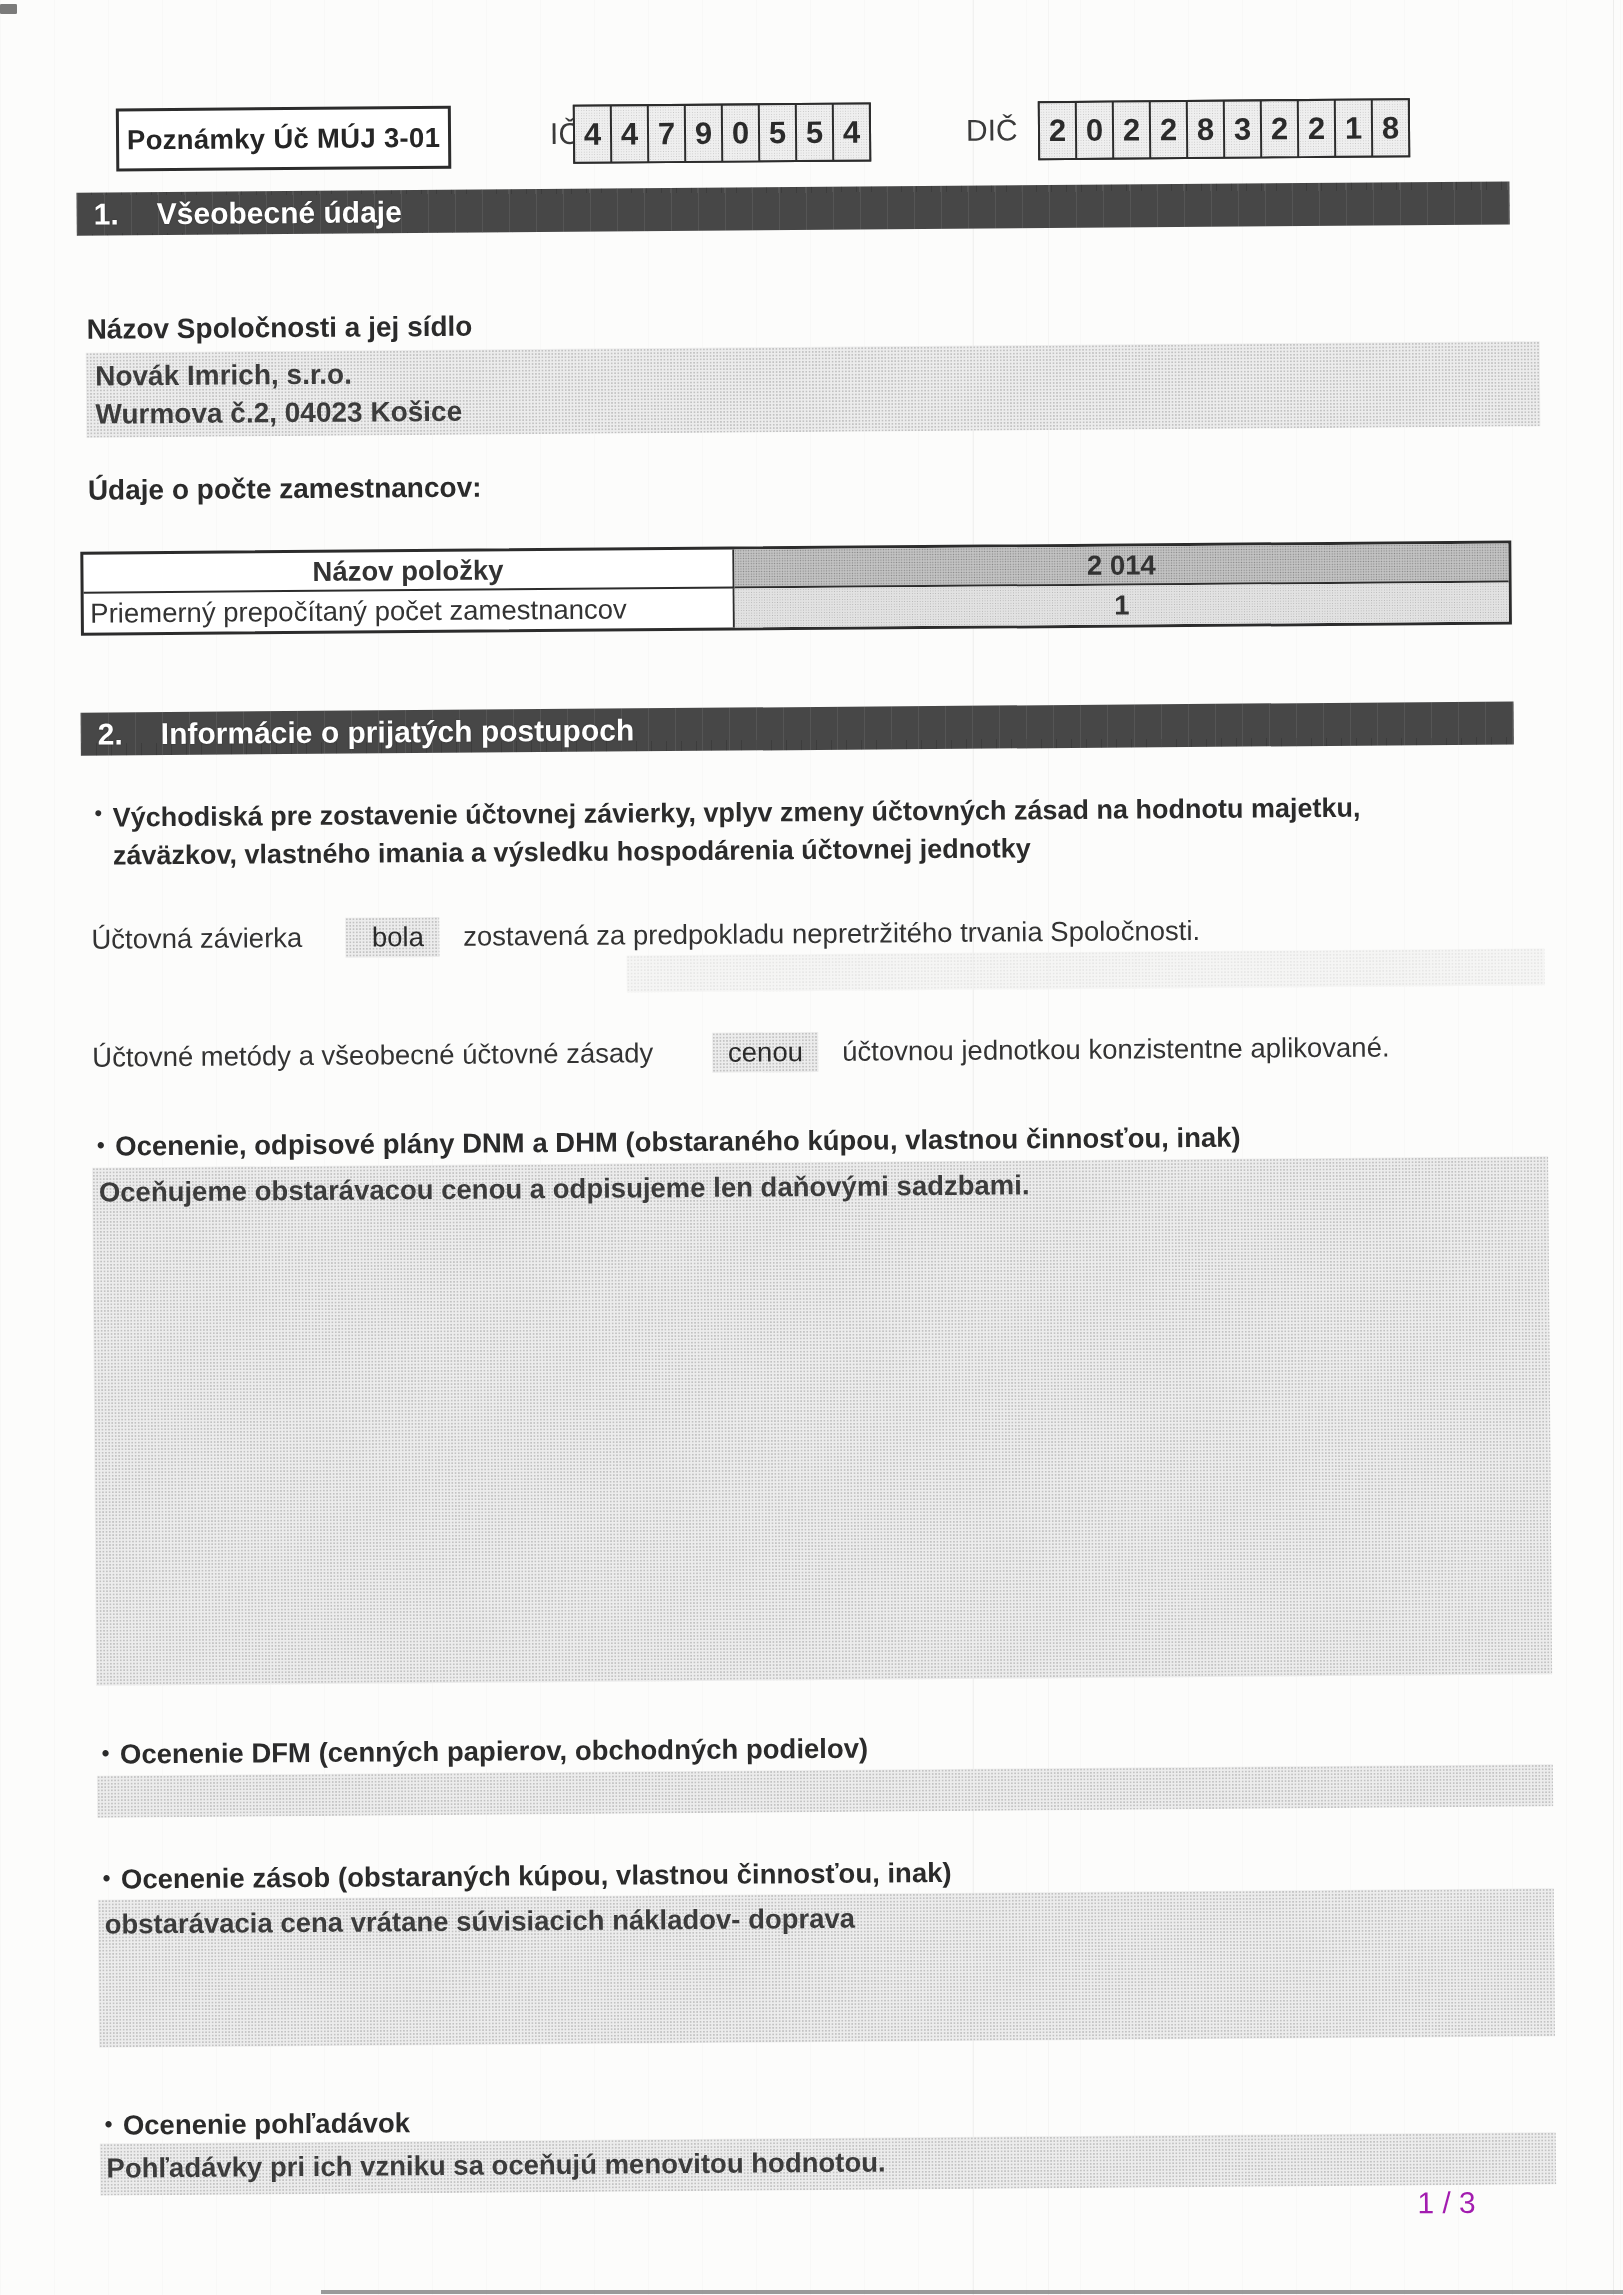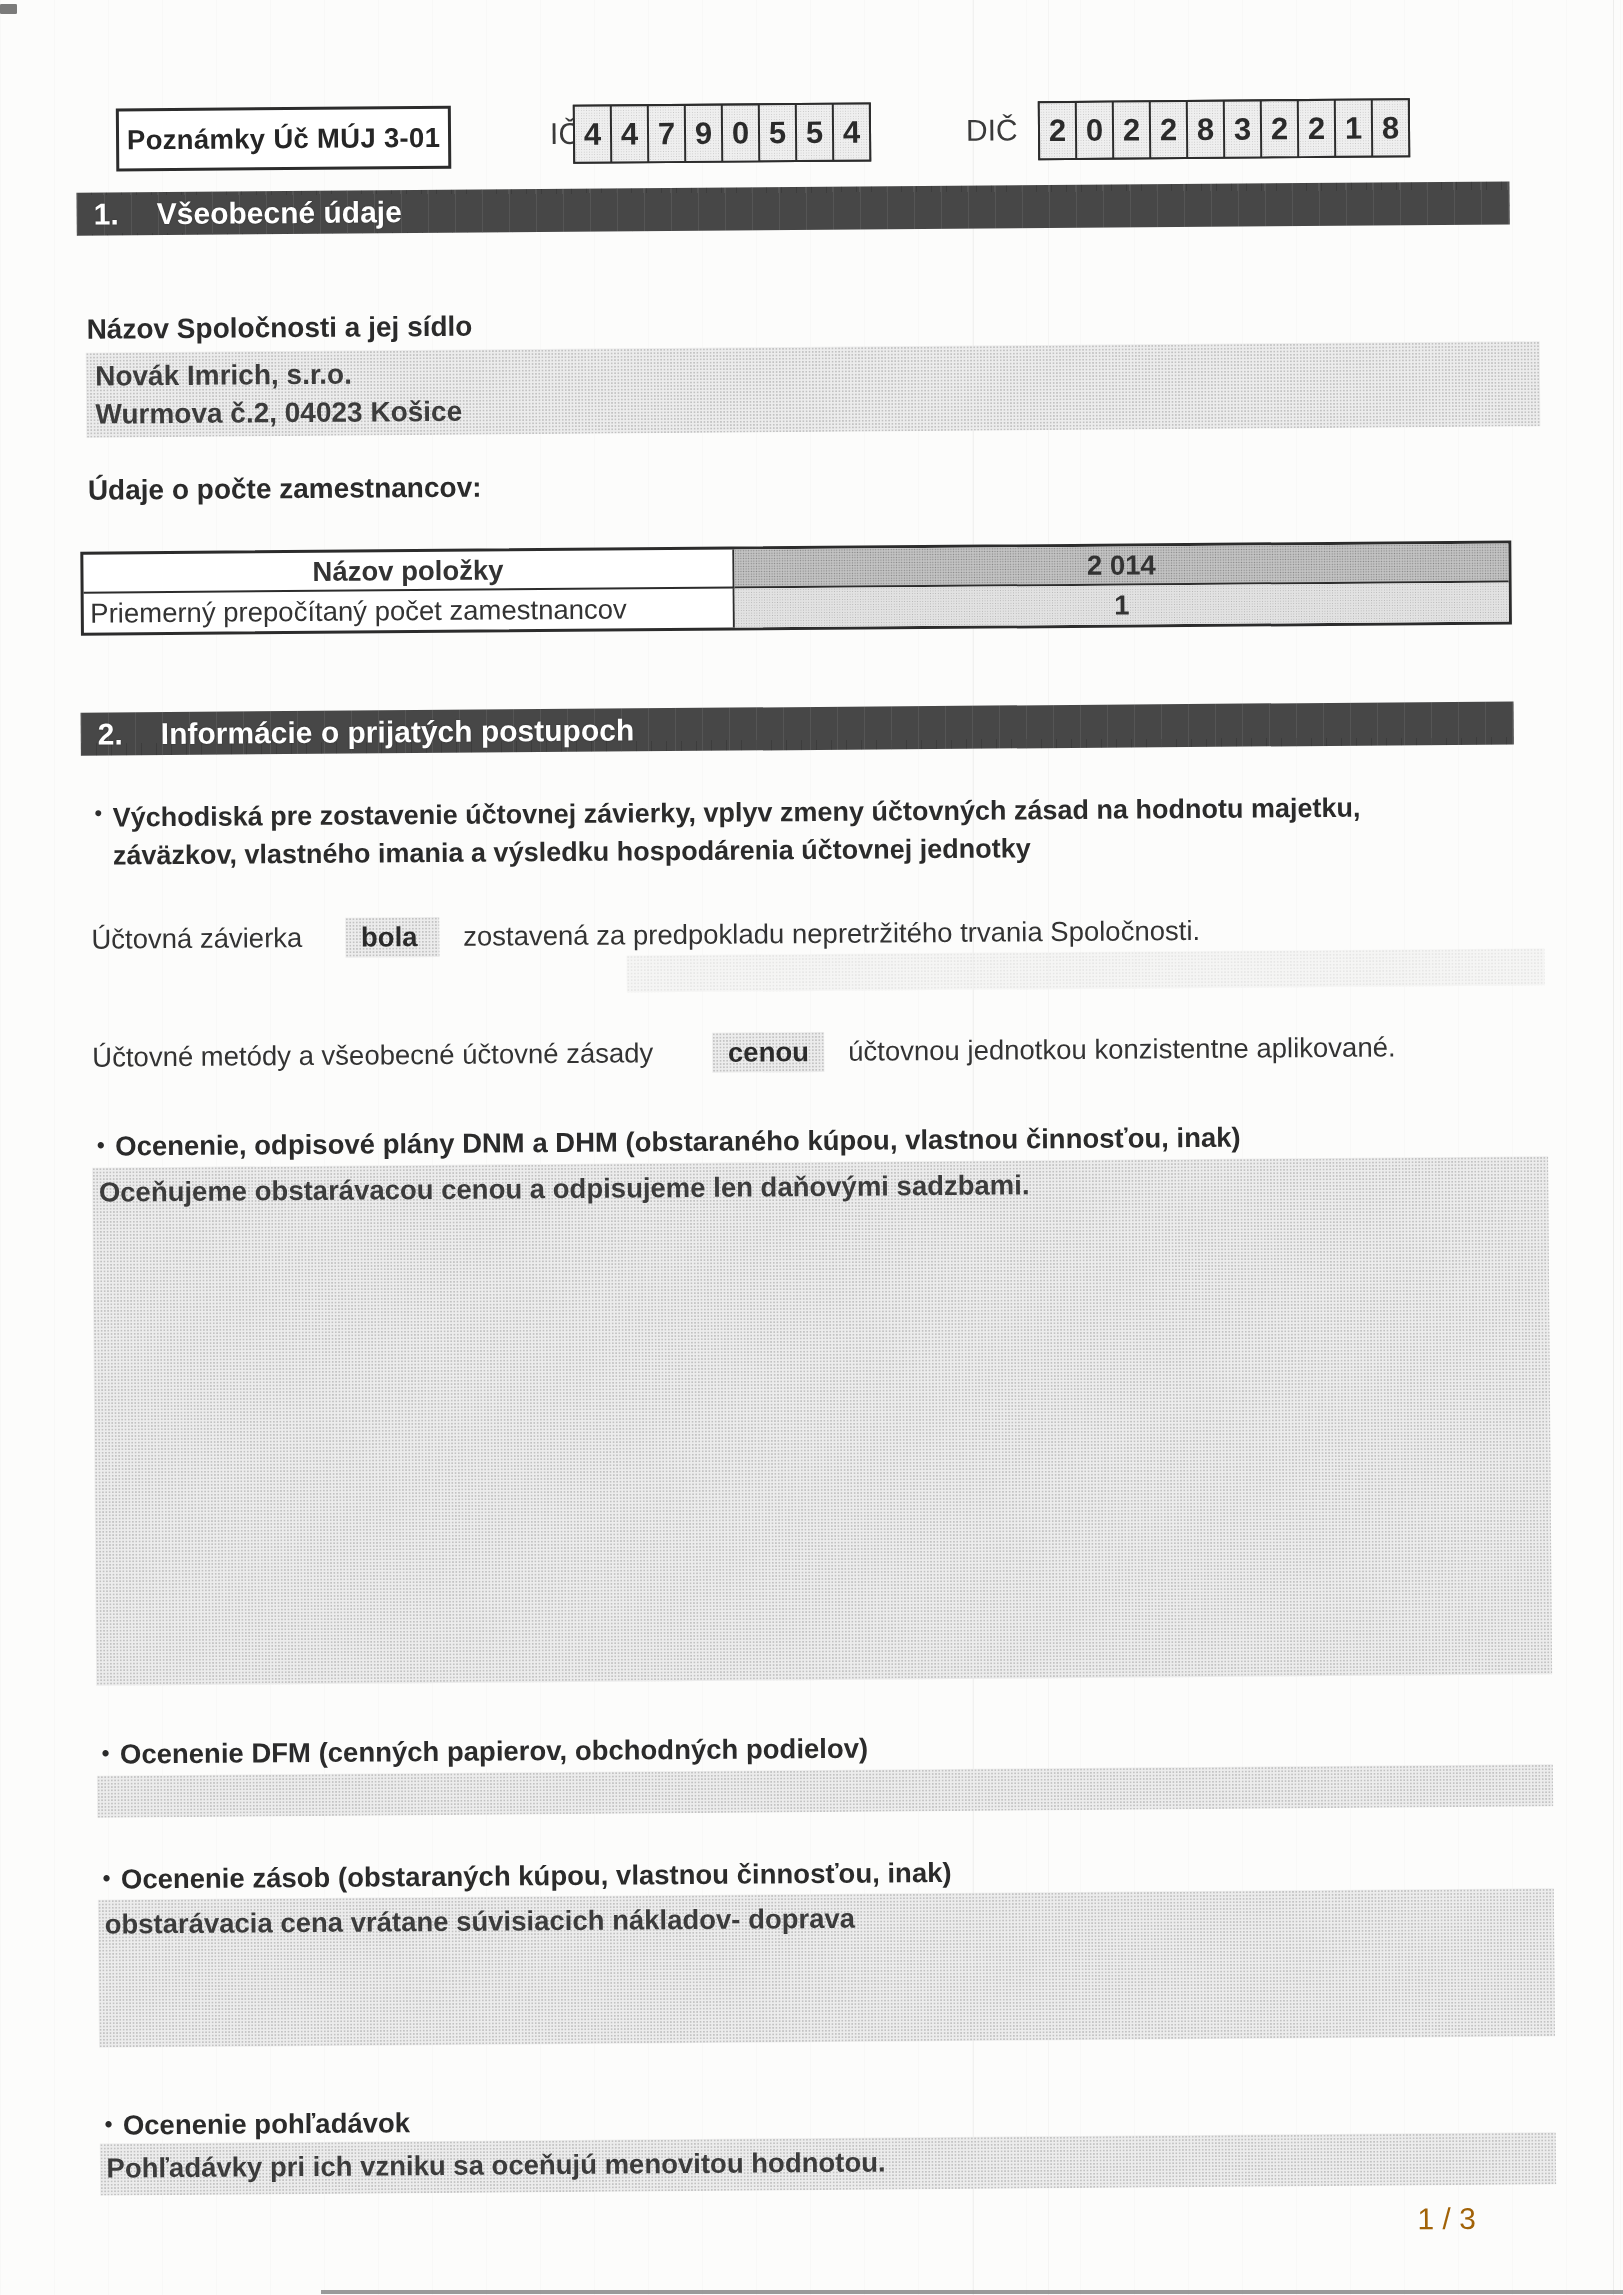--- a/index.html
+++ b/index.html
@@ -106,40 +106,40 @@
   .bullet-para{position:absolute;left:97px;top:793px;display:flex;align-items:flex-start;}
   .bullet-para .lines{font-size:27px;font-weight:bold;color:#2b2b2b;line-height:38px;}
   #bullet2-head{left:97px;top:1125px;}
   #bullet3-head{left:97px;top:1733px;}
   #bullet4-head{left:97px;top:1858px;}
   #bullet5-head{left:97px;top:2104px;}
   .statement{position:absolute;left:93px;display:flex;align-items:baseline;font-size:27.5px;color:#333;white-space:nowrap;}
   #statement1{top:914px;}
   #statement2{top:1032px;}
   .answer-box{
-    font-weight:bold;color:#2b2b2b;text-align:left;
+    font-weight:normal;color:#2b2b2b;text-align:right;
     padding:3.9px 15.7px;min-width:63px;
   }
   #statement1 .answer-box{margin-left:43px;}
   #statement1 .suffix{margin-left:23.6px;}
   #statement2 .answer-box{margin-left:59px;}
   #statement2 .suffix{margin-left:23.6px;}
   .faint-band{position:absolute;left:628px;top:954px;width:918px;height:37px;opacity:.55;}
   
   .field{
     position:absolute;left:92px;width:1456px;box-sizing:border-box;
     font-size:27.5px;font-weight:bold;color:#3c3c3c;
     padding:9.2px 0 0 6.5px;
   }
   #field-dnm{top:1162px;height:518px;}
   #field-dfm{top:1770px;height:42px;}
   #field-zasoby{top:1894px;height:148px;}
   #field-pohladavky{top:2138px;height:52px;}
   
-  .page-number{position:absolute;left:1409px;top:2191px;font-size:30px;color:#a16207;margin-top:16px;}
+  .page-number{position:absolute;left:1409px;top:2191px;font-size:30px;color:#a21caf;}
   .fold-line{position:absolute;top:0;width:1.3px;height:100%;background:rgba(40,40,40,0.05);}
   #fold-a{left:973px;}
   #fold-b{left:1048px;background:rgba(40,40,40,0.035);}
   .edge-line{position:absolute;top:0;left:1613px;width:1.3px;height:100%;background:rgba(40,40,40,0.07);}
   .bottom-mark{position:absolute;left:321px;top:2290px;width:1303px;height:3.9px;background:#7a7a7a;opacity:.75;}
   .corner-mark{position:absolute;left:0;top:3.9px;width:17px;height:10.5px;background:#5a5a5a;opacity:.8;border-radius:1.3px;}
 </style>
 </head>
 <body>
 

